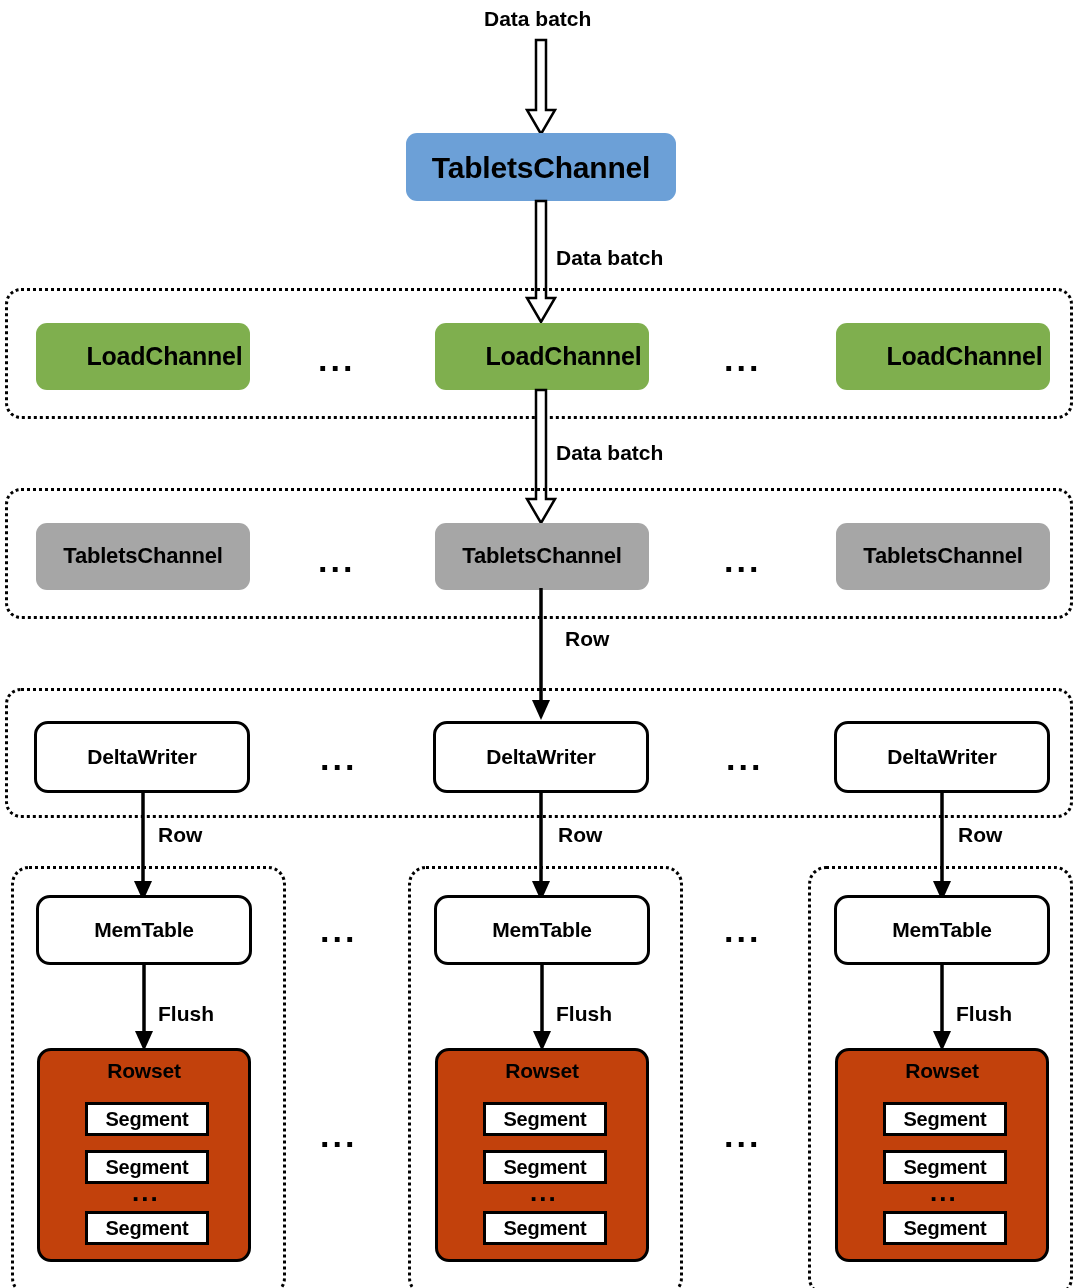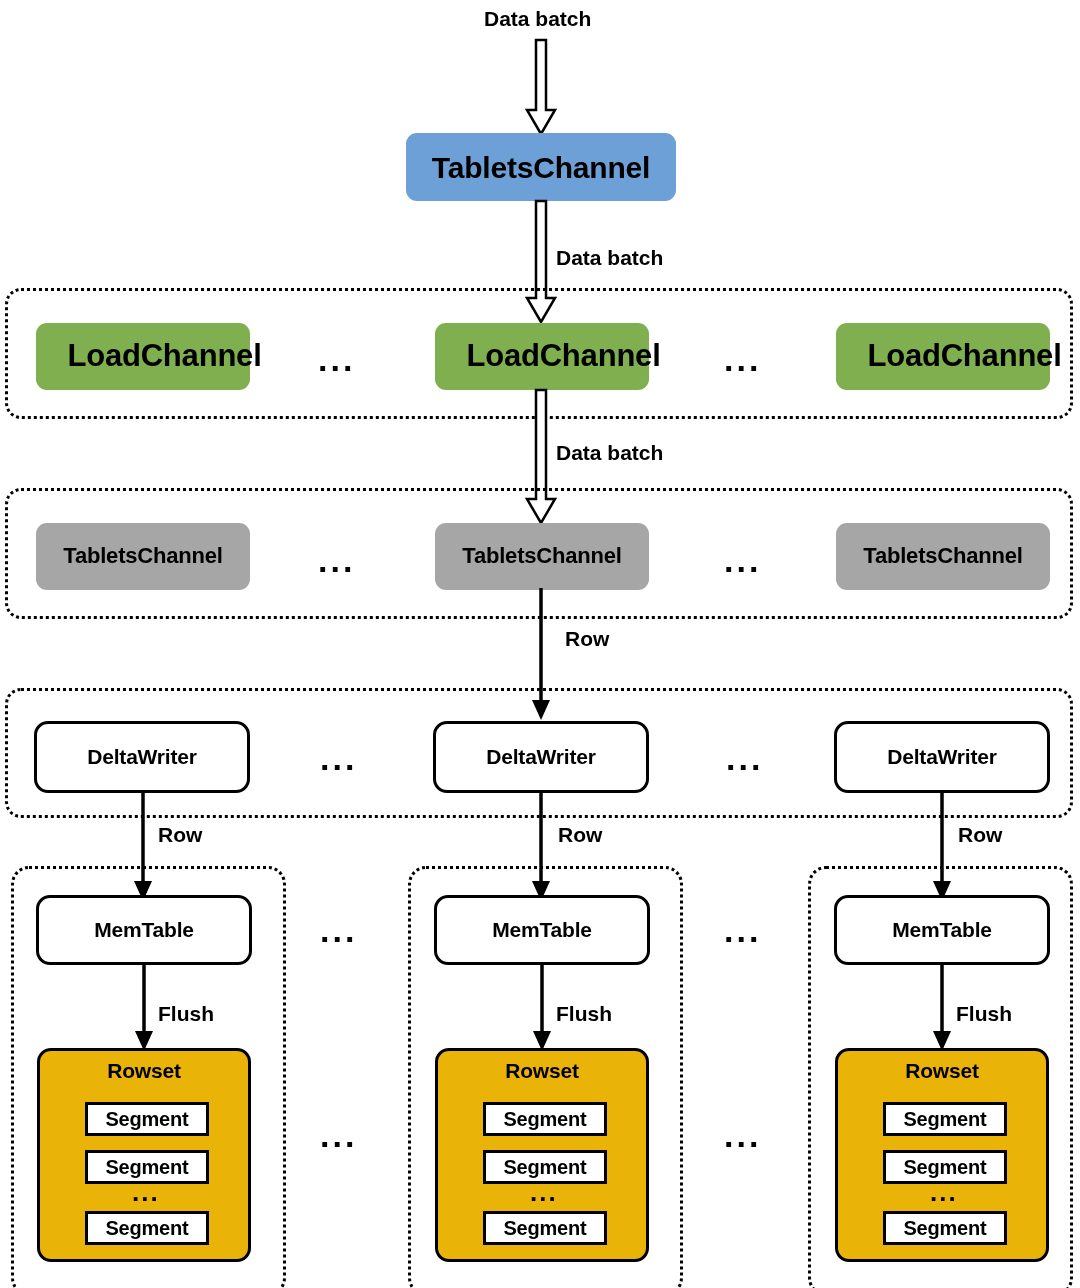--- a/index.html
+++ b/index.html
@@ -34,36 +34,36 @@
     letter-spacing: -0.2px;
   }
   .node-mgr {
     background: #6CA0D7;
     border-radius: 11px;
     font-size: 30px;
   }
   .node-green {
     background: #7FAF4E;
     border-radius: 11px;
-    font-size: 31px;
+    font-size: 25px;
     padding-left: 43px;
   }
   .node-gray {
     background: #A6A6A6;
     border-radius: 11px;
     font-size: 22px;
   }
   .node-white {
     background: #ffffff;
     border: 3px solid #000000;
     border-radius: 14px;
     font-size: 21px;
   }
   .node-rowset {
-    background: #eab308;
+    background: #c2410c;
     border: 3px solid #000000;
     border-radius: 14px;
     display: block;
   }
   .rowset-title {
     font-size: 21px;
     font-weight: bold;
     text-align: center;
     margin-top: 8px;
     color: #000;

